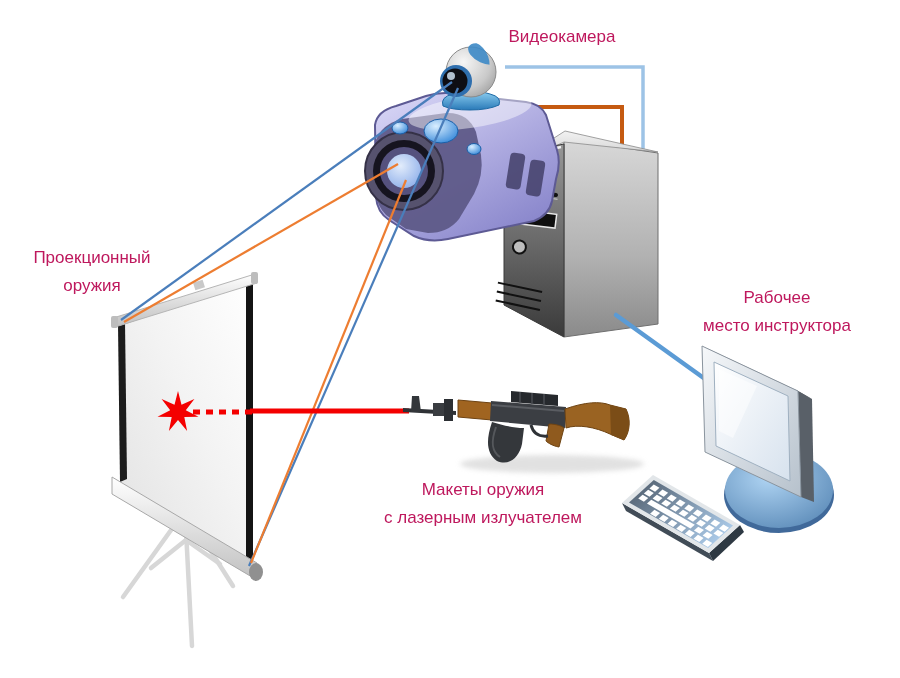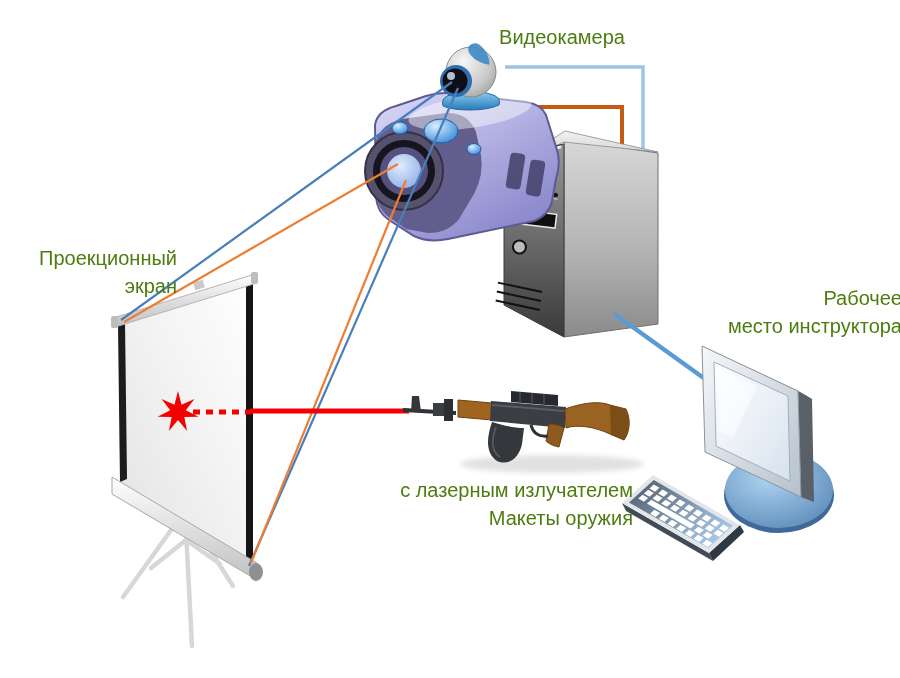--- a/index.html
+++ b/index.html
@@ -2,24 +2,24 @@
 <html><head>
 <meta charset="utf-8">
 <style>
   html,body{margin:0;padding:0;background:#ffffff;}
   .canvas{
     position:relative;width:900px;height:678px;background:#ffffff;
     overflow:hidden;font-family:"Liberation Sans",sans-serif;
   }
   .canvas svg{position:absolute;left:0;top:0;}
   .label{
-    position:absolute;text-align:center;color:#4d7c0f;
-    font-size:20px;line-height:28px;white-space:nowrap;
+    position:absolute;text-align:center;color:#be185d;
+    font-size:17px;line-height:28px;white-space:nowrap;
   }
-  .label span{display:block;text-align:right;}
+  .label span{display:block;}
 </style>
 </head>
 <body>
 
 <div class="canvas">
 <svg width="900" height="678" viewBox="0 0 900 678">
   <defs>
     <linearGradient id="gScreen" x1="0" y1="1" x2="1" y2="0">
       <stop offset="0" stop-color="#e1e1e1"></stop>
           <stop offset="0.55" stop-color="#f3f3f3"></stop>
@@ -252,25 +252,25 @@
     <path d="M 492,422 C 486,440 486,453 497,461 C 509,466 519,458 522,444 L 524,428 C 513,428 502,425 492,422 Z" fill="#34373b"></path>
     <path d="M 496,427 C 491,441 491,451 500,457" fill="none" stroke="#55585c" stroke-width="2"></path>
   </g>
 </svg>
 
   <div class="label" style="left:462px;top:23px;width:200px">Видеокамера</div>
 
 
   <div class="label" style="left:7px;top:244px;width:170px">
     <span>Проекционный</span>
-    <span>экран</span>
+    <span>оружия</span>
   </div>
 
   <div class="label" style="left:652px;top:284px;width:250px">
     <span>Рабочее</span>
     <span>место инструктора</span>
   </div>
 
   <div class="label" style="left:333px;top:476px;width:300px">
+    <span>Макеты оружия</span>
     <span>с лазерным излучателем</span>
-    <span>Макеты оружия</span>
   </div>
 </div>
 
 </body></html>

